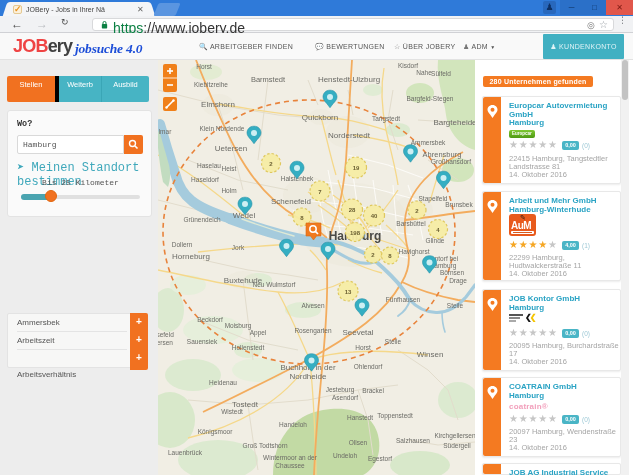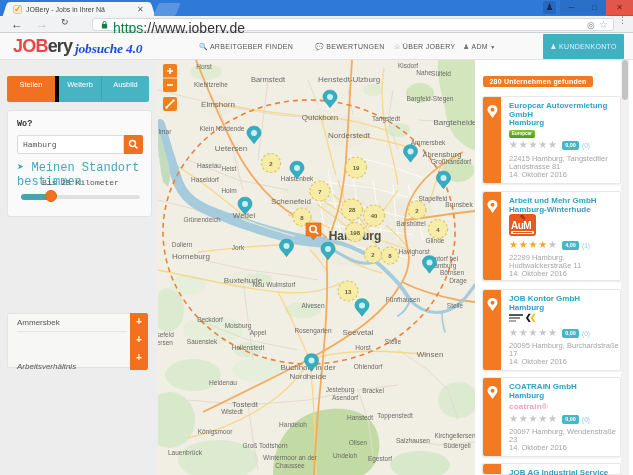--- a/index.html
+++ b/index.html
@@ -142,21 +142,22 @@
     <div class="abs" id="sliderfill"></div>
     <div class="abs" id="sliderknob"></div>
   </div>
   <div class="abs" id="accordion">
     <div class="abs" id="accplus">
       <div class="abs accplussign" style="top:3px;">+</div>
       <div class="abs accplussign" style="top:21px;">+</div>
       <div class="abs accplussign" style="top:39px;">+</div>
     </div>
     <div class="abs accrow" style="top:0;">Ammersbek</div>
-    <div class="abs accrow" style="top:44px; border-bottom:none;font-style:italic;">Arbeitsverhältnis</div>
+    <div class="abs accrow" style="top:18px;">Arbeitszeit</div>
+    <div class="abs accrow" style="top:52px; border-bottom:none;">Arbeitsverhältnis</div>
   </div>
 </div>
 
 <div class="abs" id="mapwrap" style="left:158px; top:60px; width:317px; height:415px; background:#ec4899; overflow:hidden;">
 <svg width="317" height="415" viewBox="0 0 317 415" font-family="Liberation Sans, sans-serif">
   <rect width="317" height="415" fill="#f1eee4"></rect>
 
   <g fill="#d2e5bc">
     <path d="M280 0 L317 0 L317 90 C300 85 290 70 288 55 C286 38 278 20 280 0 Z"></path>
     <ellipse cx="262" cy="33" rx="14" ry="10"></ellipse>

